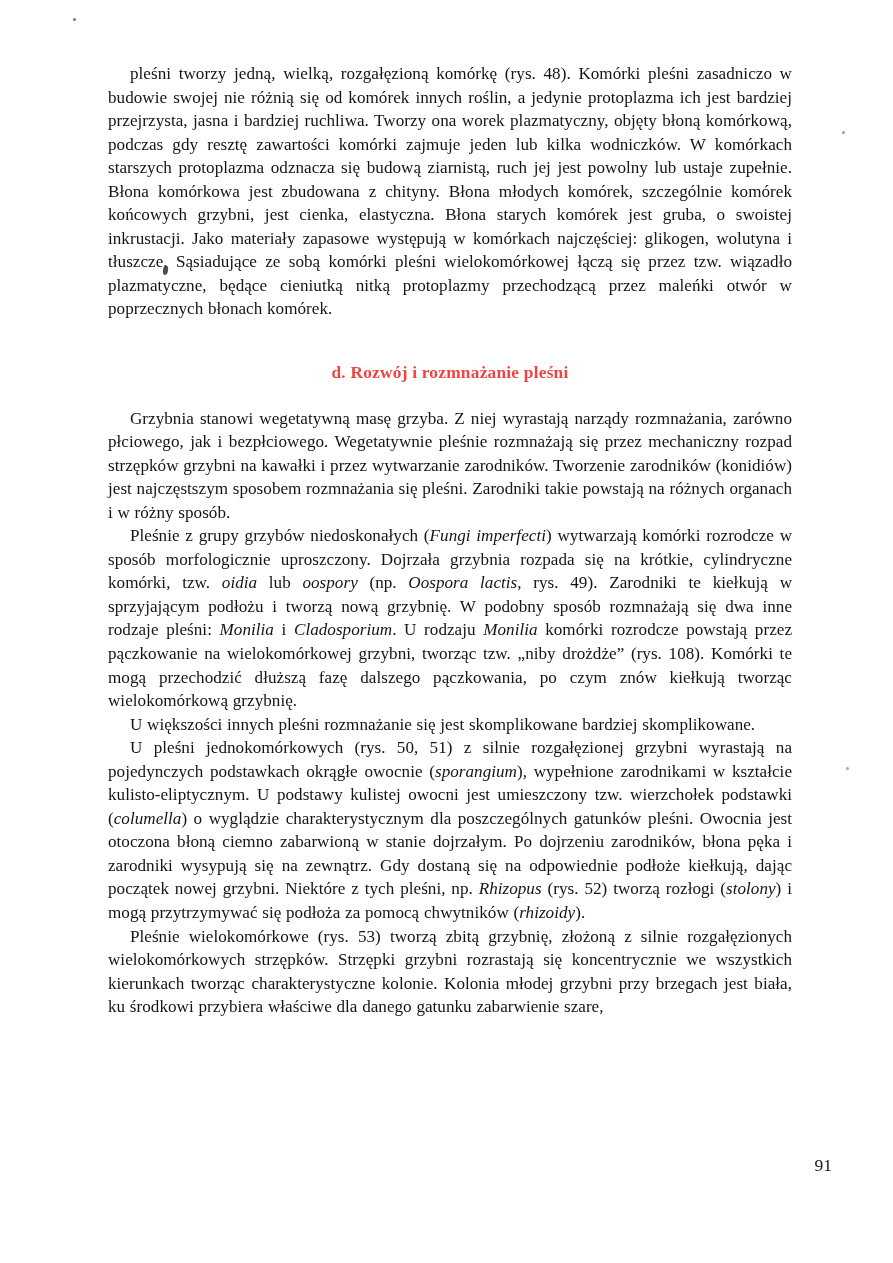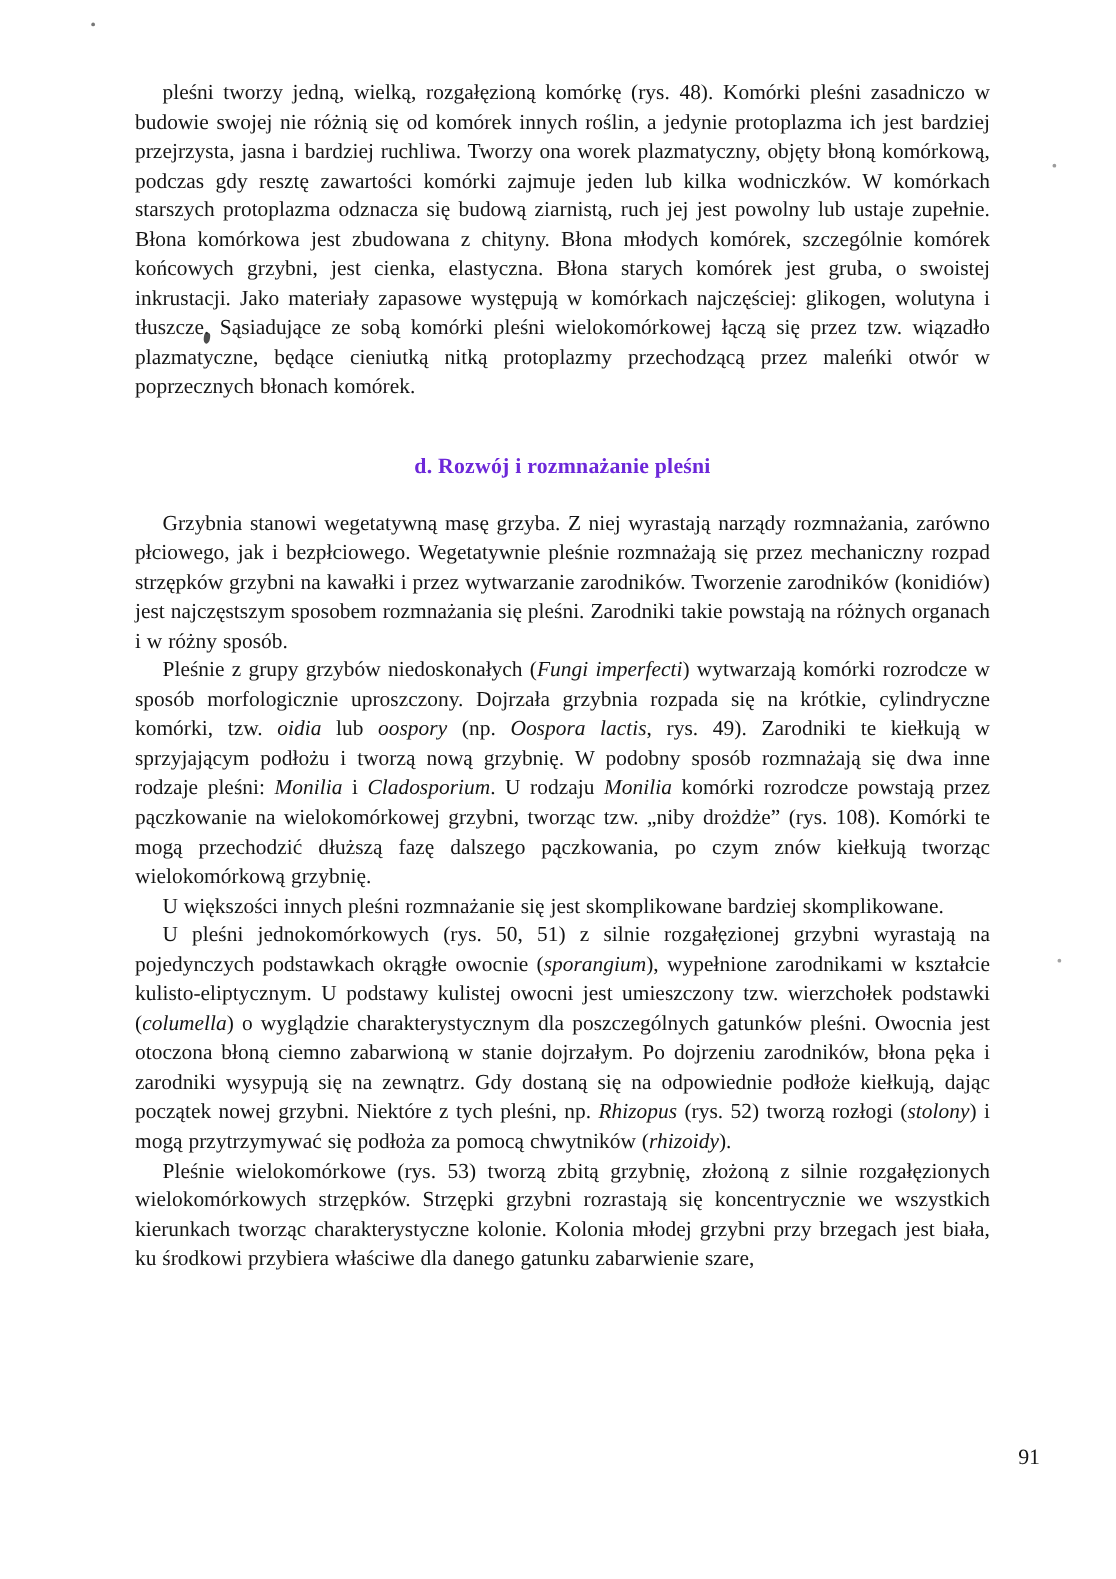--- a/index.html
+++ b/index.html
@@ -42,21 +42,21 @@
   p.para + p.para { margin-top: 0; }
 
   h2.section-heading {
     margin: 0;
     font-size: 17.4px;
     line-height: 23.5px;
     font-weight: bold;
     text-align: center;
     text-indent: 0;
     letter-spacing: 0.2px;
-    color: #6d28d9;
+    color: #ef4444;
   }
   .gap-before-heading { height: 40px; }
   .gap-after-heading  { height: 22px; }
 
   i, .lat { font-style: italic; }
 
   .page-number {
     position: absolute;
     left: 0;
     top: 1155px;

